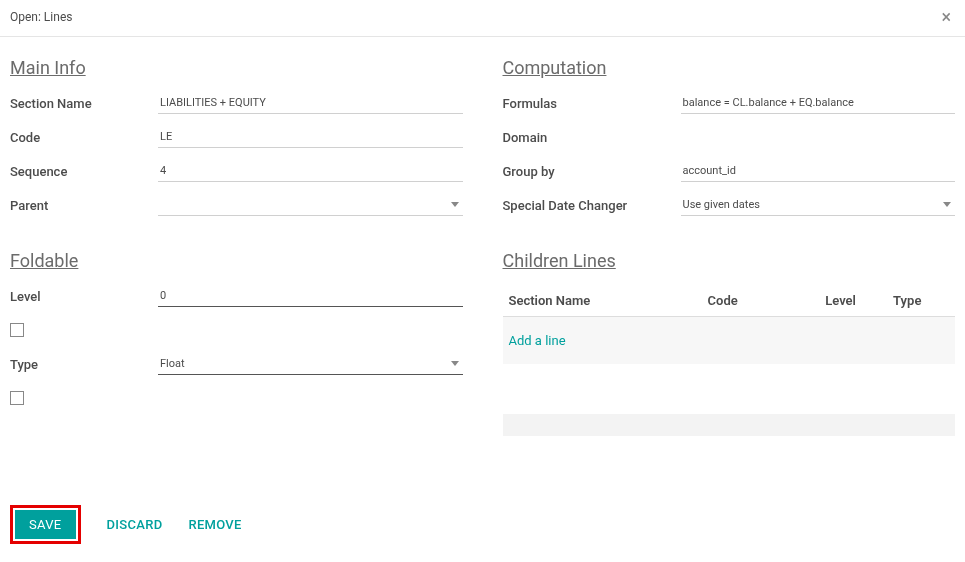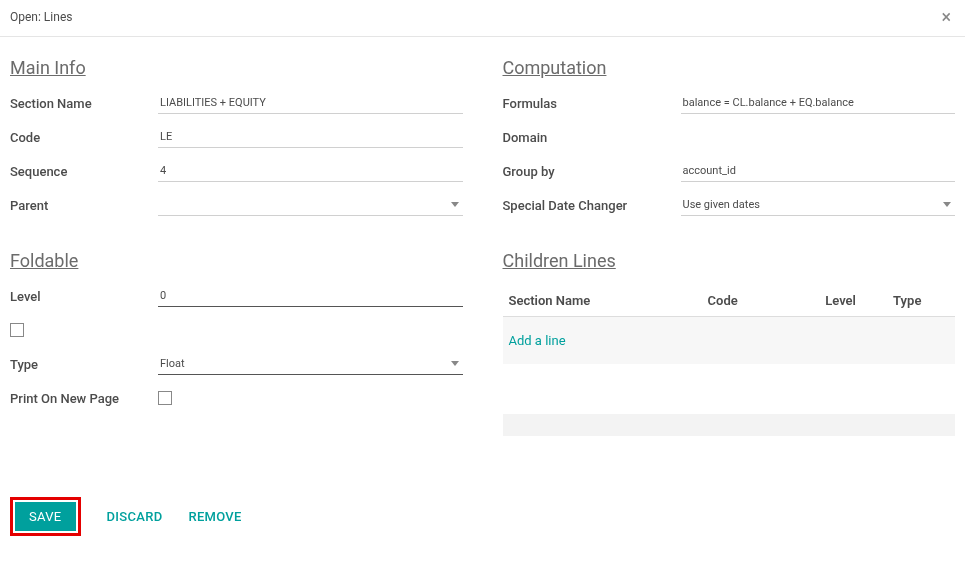--- a/index.html
+++ b/index.html
@@ -131,21 +131,21 @@
   .blank-rows {
     margin-top: 28px;
   }
   .blank-row {
     height: 22px;
     width: 100%;
   }
   .blank-row.shade { background: #f3f3f3; }
   .modal-footer {
     position: absolute;
-    bottom: 8px;
+    bottom: 0;
     left: 0;
     right: 0;
     padding: 12px 10px 18px 10px;
     display: flex;
     gap: 26px;
     align-items: center;
   }
   .btn {
     font-size: 13px;
     border: none;
@@ -234,21 +234,20 @@
     <div class="form-row">
       <div class="form-label">Type</div>
       <div class="form-control">
         <input class="input-text dark dropdown" type="text" value="Float" style="">
         <div class="caret"></div>
       </div>
     </div>
 
 
     <div class="form-row">
-      <div class="form-label">Print On New Page</div>
       <div class="form-control">
         <div class="checkbox"></div>
       </div>
     </div>
   </div>
 
   <div class="col">
     <h2 class="section-heading">Computation</h2>
 
     <div class="form-row">

